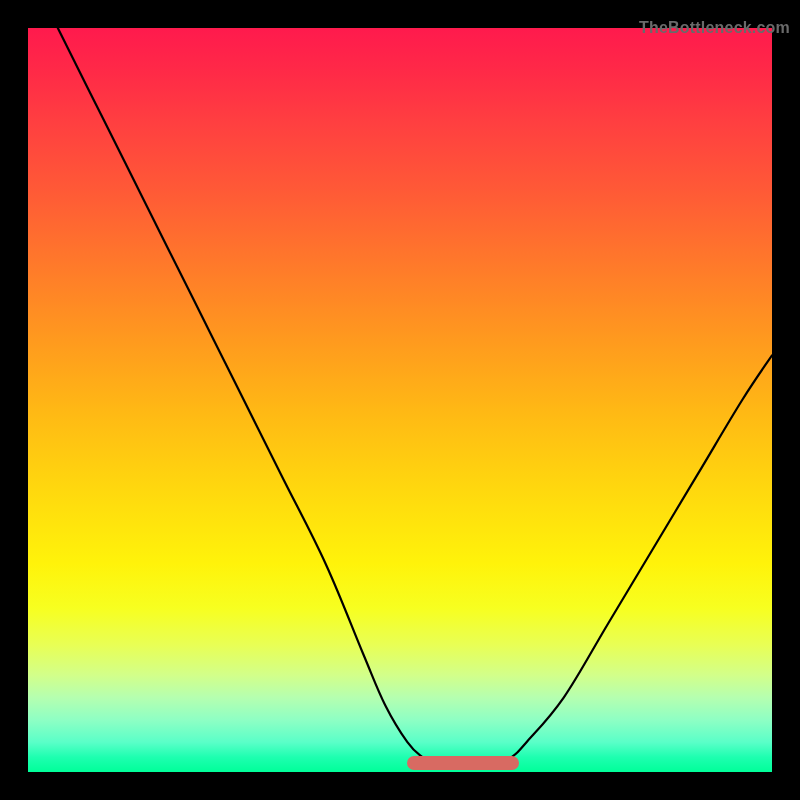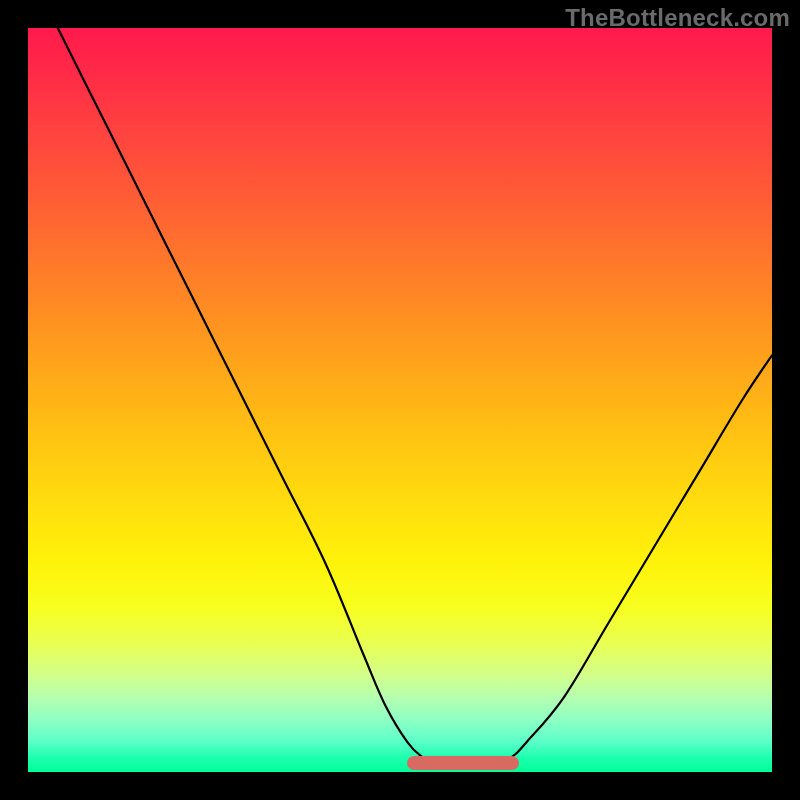--- a/index.html
+++ b/index.html
@@ -44,24 +44,24 @@
       #d2ff8a 87%,
       #b5ffb0 90%,
       #8effc4 93%,
       #5affc8 96%,
       #1effb0 98%,
       #00ff99 100%
     );
   }
   .watermark {
     position: absolute;
-    top: 4px;
+    top: 19px;
     right: 10px;
     color: #6a6a6a;
-    font-size: 24px;
+    font-size: 16px;
     font-weight: 600;
     letter-spacing: 0.2px;
     user-select: none;
   }
   svg.curve {
     position: absolute;
     inset: 0;
     width: 100%;
     height: 100%;
   }

